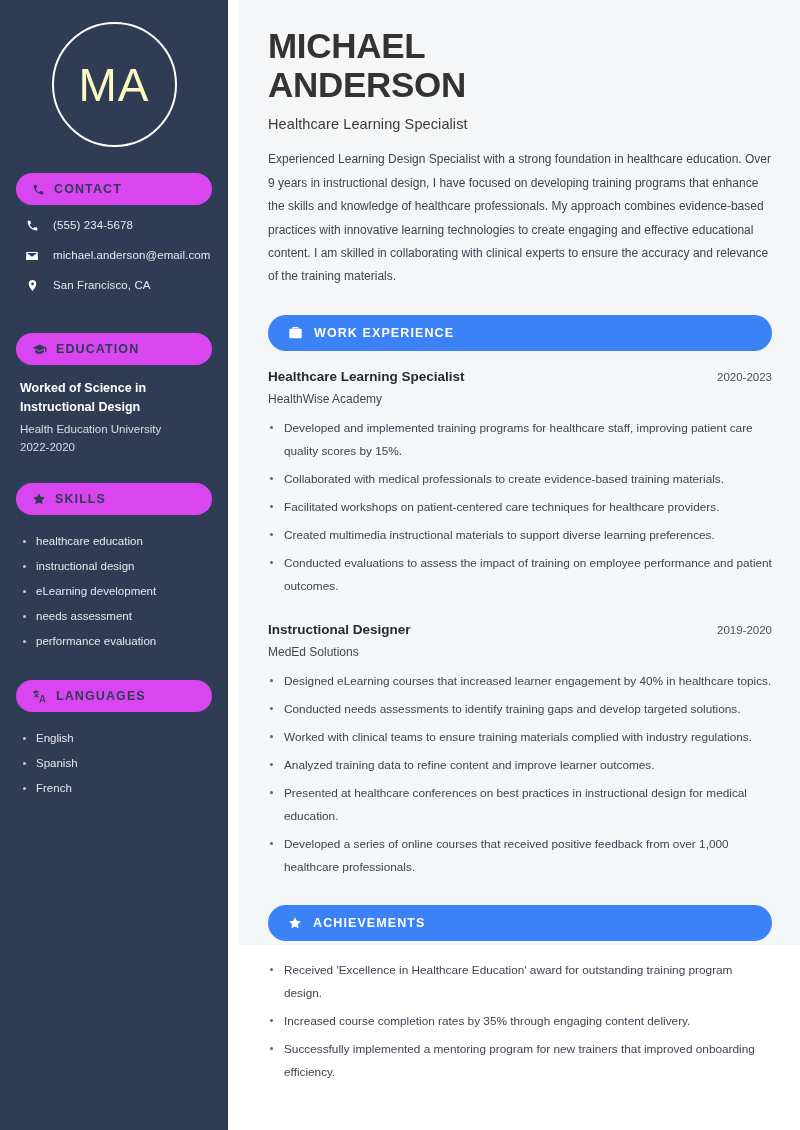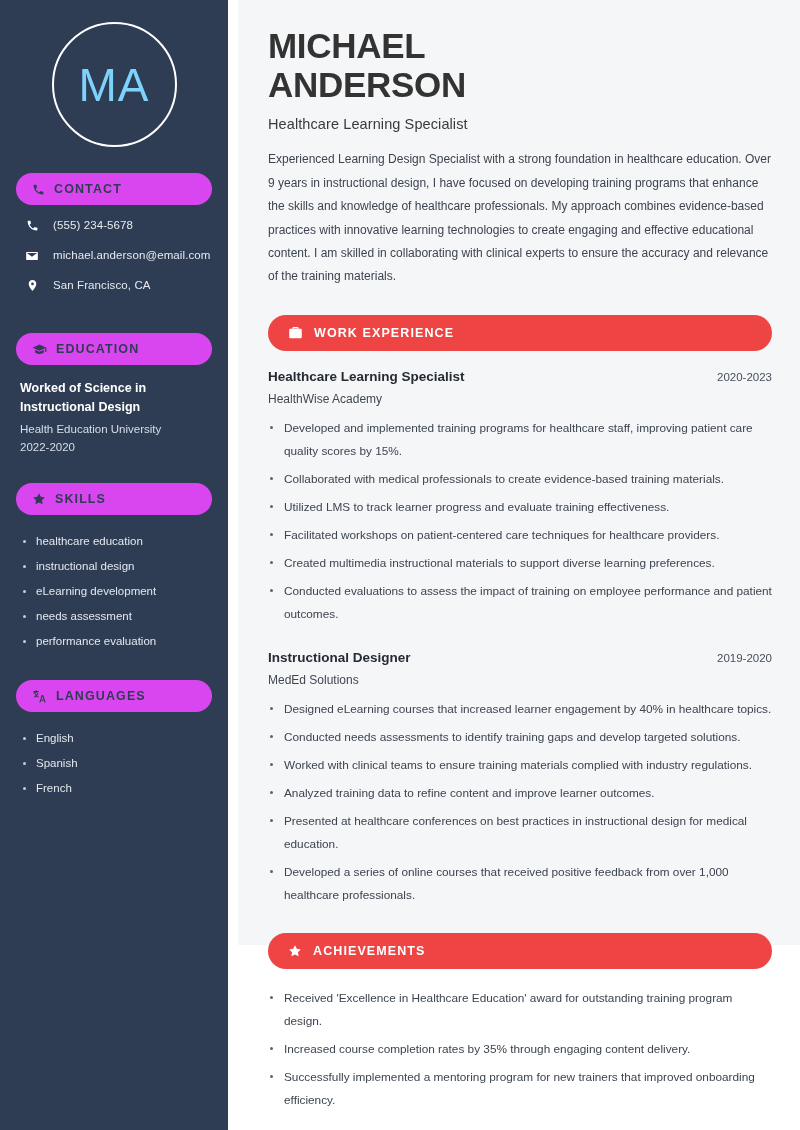--- a/index.html
+++ b/index.html
@@ -30,21 +30,21 @@
   .avatar {
     width:125px; height:125px;
     border-radius:50%;
     border:2px solid #ffffff;
     display:flex; align-items:center; justify-content:center;
   }
   .avatar-initials {
     font-size:46px;
     font-weight:400;
     letter-spacing:1px;
-    color:#7dd3fc;
+    color:#fef9c3;
     line-height:1;
   }
 
   
   .pill {
     background:#d946ef;
     border-radius:20px;
     height:32px;
     display:flex;
     align-items:center;
@@ -142,21 +142,21 @@
   .summary {
     margin-top:16px;
     font-size:12px;
     line-height:1.95;
     color:#3c4450;
     text-align:left;
   }
 
   
   .bar {
-    background:#ef4444;
+    background:#3b82f6;
     border-radius:22px;
     height:36px;
     display:flex;
     align-items:center;
     gap:11px;
     padding:0 20px;
     margin-top:26px;
     margin-bottom:18px;
   }
   .bar-label {
@@ -332,21 +332,20 @@
 
   <div class="job">
     <div class="job-head">
       <span class="job-role">Healthcare Learning Specialist</span>
       <span class="job-dates">2020-2023</span>
     </div>
     <div class="job-org">HealthWise Academy</div>
     <ul class="bullets">
       <li>Developed and implemented training programs for healthcare staff, improving patient care quality scores by 15%.</li>
       <li>Collaborated with medical professionals to create evidence-based training materials.</li>
-      <li>Utilized LMS to track learner progress and evaluate training effectiveness.</li>
       <li>Facilitated workshops on patient-centered care techniques for healthcare providers.</li>
       <li>Created multimedia instructional materials to support diverse learning preferences.</li>
       <li>Conducted evaluations to assess the impact of training on employee performance and patient outcomes.</li>
     </ul>
   </div>
 
   <div class="job-spacer"></div>
 
   <div class="job">
     <div class="job-head">

